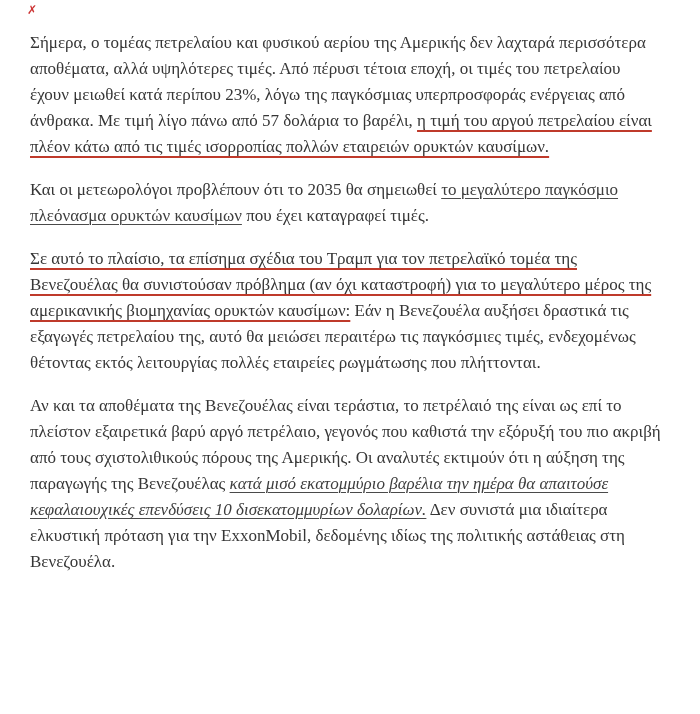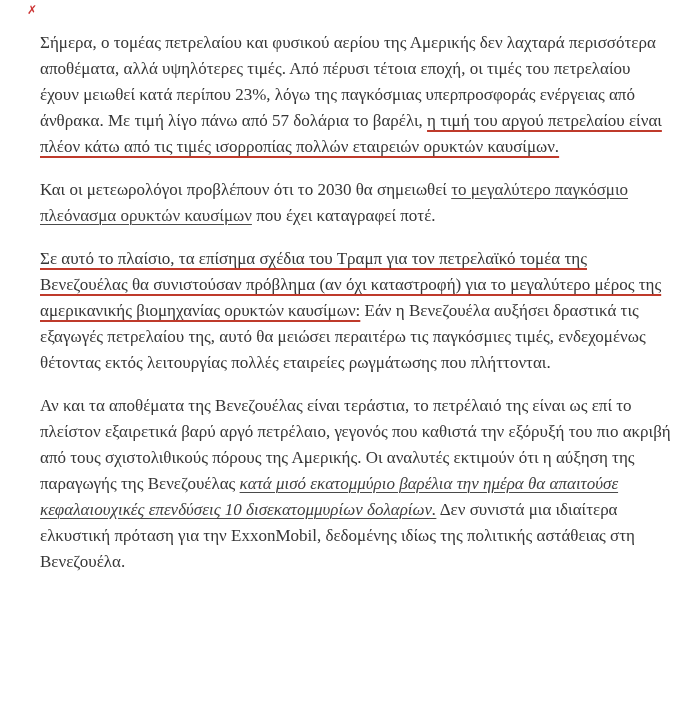--- a/index.html
+++ b/index.html
@@ -19,21 +19,21 @@
     position: absolute;
     left: 27px;
     top: 4px;
     font-size: 12px;
     line-height: 12px;
     color: #cc3333;
     font-family: "DejaVu Sans", sans-serif;
   }
   .article {
     position: absolute;
-    left: 40px;
+    left: 30px;
     top: 30px;
     width: 632px;
   }
   .article p {
     margin: 0 0 17px 0;
     font-size: 17px;
     line-height: 26px;
     color: #363636;
     text-align: left;
   }
@@ -63,16 +63,16 @@
     text-underline-offset: 3px;
   }
 </style>
 </head>
 <body>
 
 <div class="marker">✗</div>
 
 <div class="article">
     <p><span class="run plain">Σήμερα, ο τομέας πετρελαίου και φυσικού αερίου της Αμερικής δεν λαχταρά περισσότερα αποθέματα, αλλά υψηλότερες τιμές. Από πέρυσι τέτοια εποχή, οι τιμές του πετρελαίου έχουν μειωθεί κατά περίπου 23%, λόγω της παγκόσμιας υπερπροσφοράς ενέργειας από άνθρακα. Με τιμή λίγο πάνω από 57 δολάρια το βαρέλι, </span><span class="run link-red">η τιμή του αργού πετρελαίου είναι πλέον κάτω από τις τιμές ισορροπίας πολλών εταιρειών ορυκτών καυσίμων.</span></p>
-    <p><span class="run plain">Και οι μετεωρολόγοι προβλέπουν ότι το 2030 θα σημειωθεί </span><span class="run link-gray">το μεγαλύτερο παγκόσμιο πλεόνασμα ορυκτών καυσίμων</span><span class="run plain"> που έχει καταγραφεί ποτέ.</span></p>
+    <p><span class="run plain">Και οι μετεωρολόγοι προβλέπουν ότι το 2035 θα σημειωθεί </span><span class="run link-gray">το μεγαλύτερο παγκόσμιο πλεόνασμα ορυκτών καυσίμων</span><span class="run plain"> που έχει καταγραφεί τιμές.</span></p>
     <p><span class="run link-red">Σε αυτό το πλαίσιο, τα επίσημα σχέδια του Τραμπ για τον πετρελαϊκό τομέα της Βενεζουέλας θα συνιστούσαν πρόβλημα (αν όχι καταστροφή) για το μεγαλύτερο μέρος της αμερικανικής βιομηχανίας ορυκτών καυσίμων:</span><span class="run plain"> Εάν η Βενεζουέλα αυξήσει δραστικά τις εξαγωγές πετρελαίου της, αυτό θα μειώσει περαιτέρω τις παγκόσμιες τιμές, ενδεχομένως θέτοντας εκτός λειτουργίας πολλές εταιρείες ρωγμάτωσης που πλήττονται.</span></p>
     <p><span class="run plain">Αν και τα αποθέματα της Βενεζουέλας είναι τεράστια, το πετρέλαιό της είναι ως επί το πλείστον εξαιρετικά βαρύ αργό πετρέλαιο, γεγονός που καθιστά την εξόρυξή του πιο ακριβή από τους σχιστολιθικούς πόρους της Αμερικής. Οι αναλυτές εκτιμούν ότι η αύξηση της παραγωγής της Βενεζουέλας </span><span class="run link-gray-italic">κατά μισό εκατομμύριο βαρέλια την ημέρα θα απαιτούσε κεφαλαιουχικές επενδύσεις 10 δισεκατομμυρίων δολαρίων.</span><span class="run plain"> Δεν συνιστά μια ιδιαίτερα ελκυστική πρόταση για την ExxonMobil, δεδομένης ιδίως της πολιτικής αστάθειας στη Βενεζουέλα.</span></p>
   </div>
 
 </body></html>

